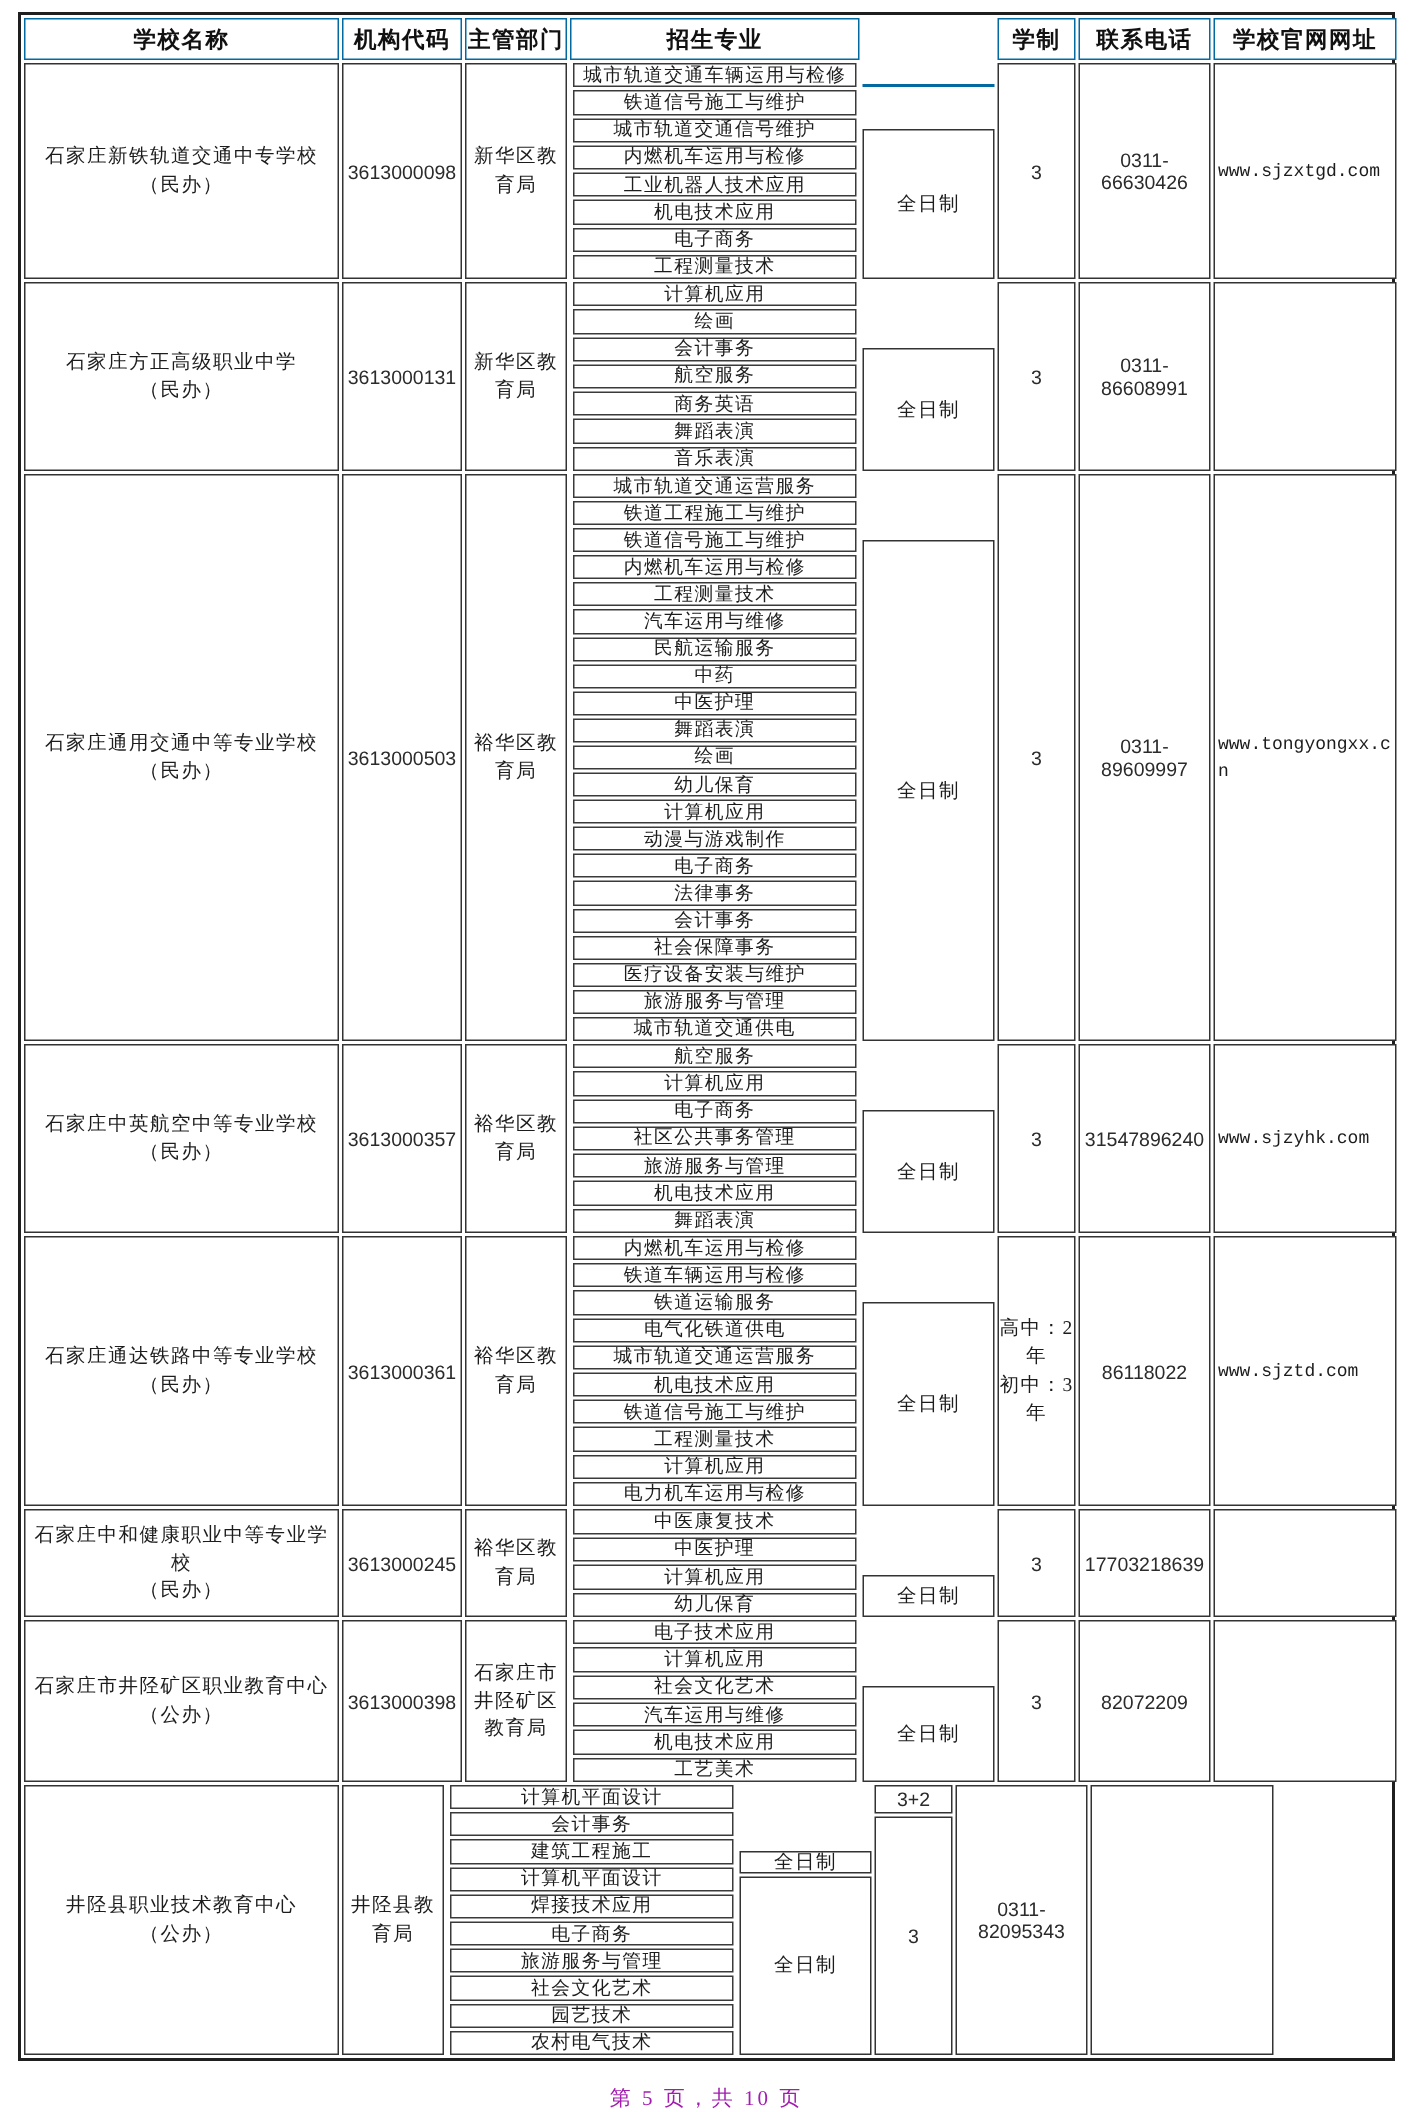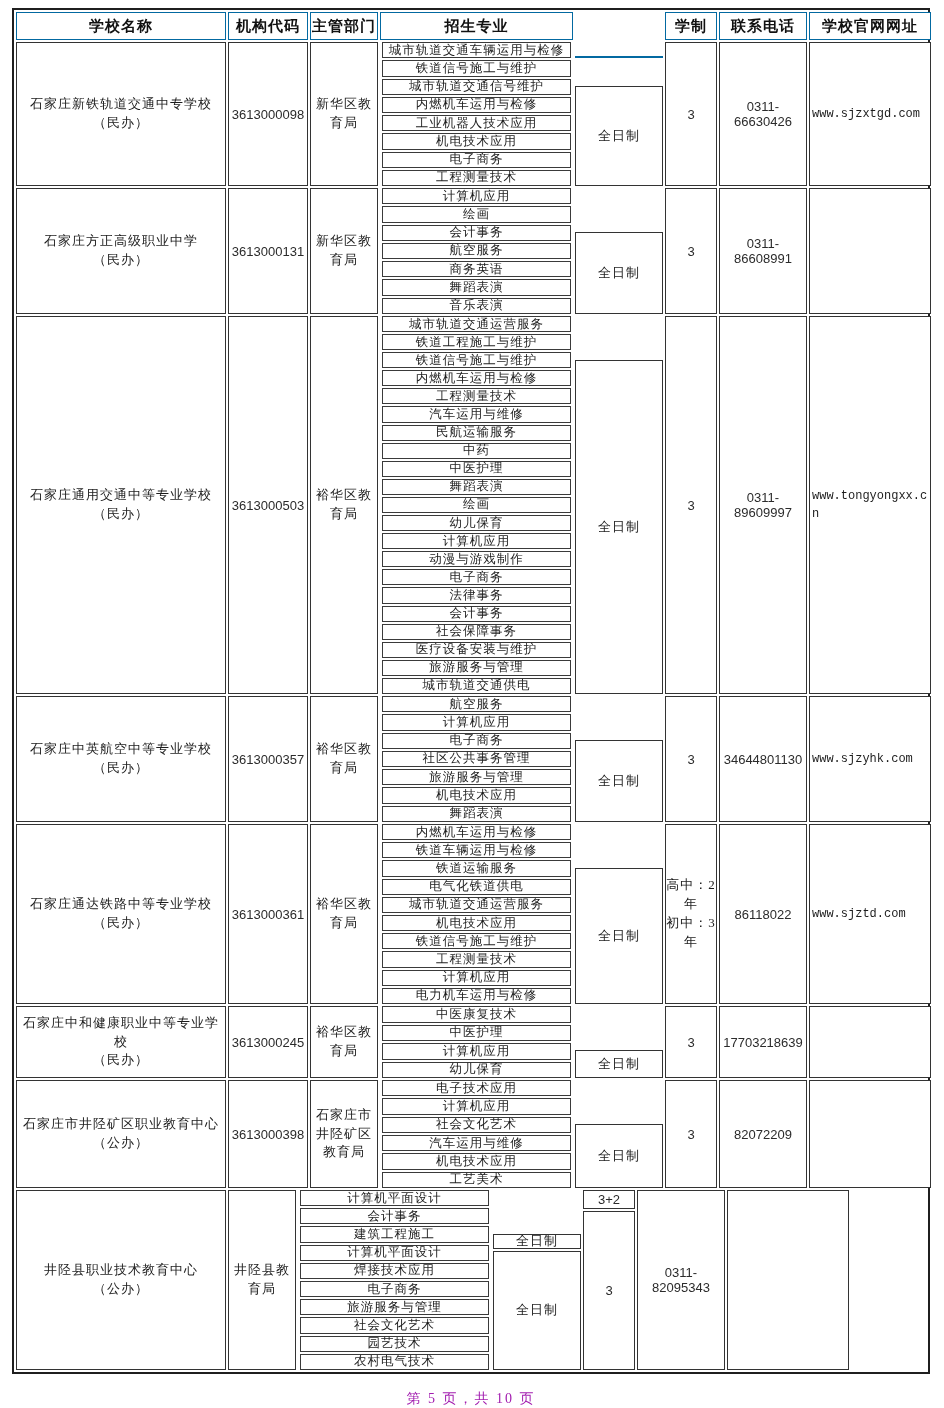--- a/index.html
+++ b/index.html
@@ -221,21 +221,21 @@
           <div class="split-col c-form">
             <div class="cell zh" style="flex: 7 1 0px;">
               <div class="dur-line">全日制</div>
             </div>
           </div>
           <div class="split-col c-dur">
             <div class="cell num" style="flex: 7 1 0px;">
               <div class="dur-line">3</div>
             </div>
           </div>
-          <div class="cell c-phone num">34644801130</div>
+          <div class="cell c-phone num">31547896240</div>
           <div class="cell c-web web-cell">www.sjzyhk.com</div>
         </div><div class="trow" style="height: 180px;">
           <div class="cell c-name zh school-name-cell">
             <div>石家庄通达铁路中等专业学校</div>
             <div>（民办）</div>
           </div>
           <div class="cell c-code num">3613000361</div>
           <div class="cell c-dept zh" style="padding: 0px 4px;">裕华区教育局</div>
           <div class="majors-col">
             <div class="major-box">内燃机车运用与检修</div>

